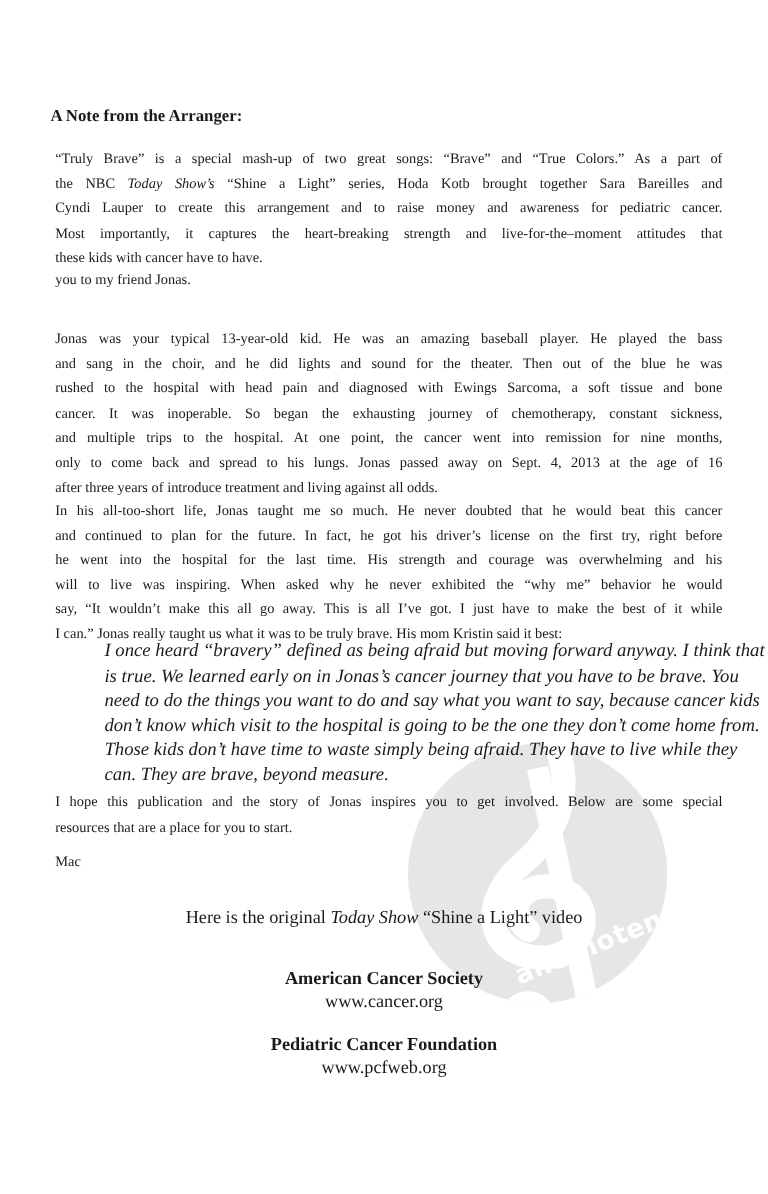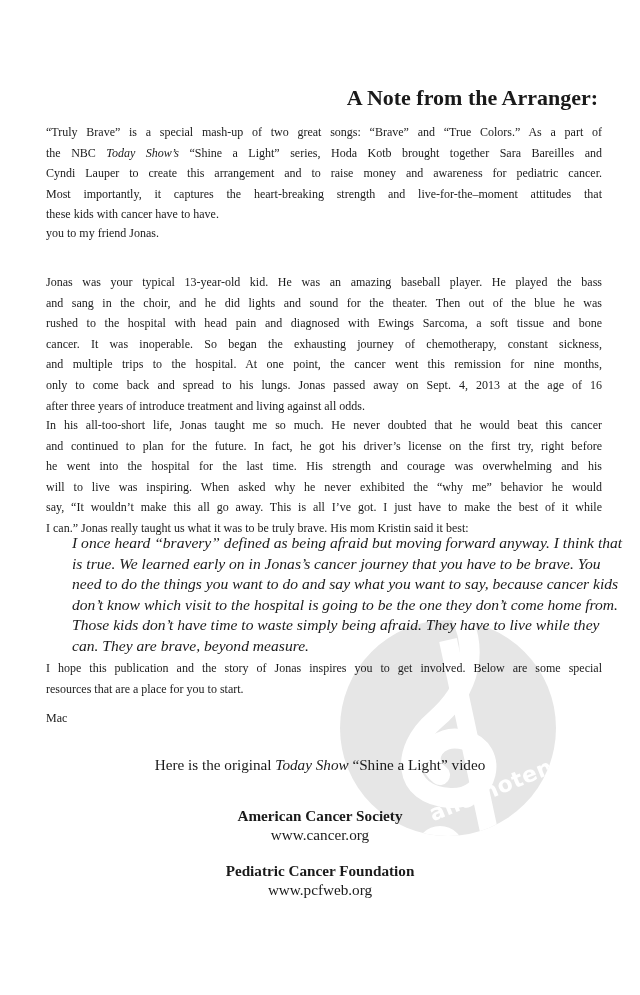--- a/index.html
+++ b/index.html
@@ -48,23 +48,23 @@
     left: 42px;
     top: 0;
     width: 556px;
     z-index: 1;
   }
   .title {
     position: absolute;
     top: 88px;
     left: 0;
     width: 556px;
-    text-align: right;
+    text-align: left;
     font-weight: bold;
-    font-size: 22px;
+    font-size: 14px;
     line-height: 20px;
   }
   .para {
     position: absolute;
     left: 0;
     width: 556px;
     font-size: 12px;
     line-height: 20.6px;
     text-align: justify;
     margin: 4px;
@@ -73,21 +73,21 @@
     display: block;
     text-align: justify;
     text-align-last: justify;
     white-space: nowrap;
   }
   .para .line.last {
     text-align-last: left;
   }
   .quote {
     position: absolute;
-    left: 30px;
+    left: 45px;
     width: 507px;
     font-size: 15.6px;
     line-height: 20.6px;
     font-style: italic;
     margin: 0;
   }
   .quote .line {
     display: block;
     white-space: nowrap;
   }
@@ -136,21 +136,21 @@
 
   <div class="para" style="top:219px;">
     <span class="line last">you to my friend Jonas.</span>
   </div>
 
   <div class="para" style="top:268px;">
     <span class="line">Jonas was your typical 13-year-old kid.  He was an amazing baseball player. He played the bass</span>
     <span class="line">and sang in the choir, and he did lights and sound for the theater. Then out of the blue he was</span>
     <span class="line">rushed to the hospital with head pain and diagnosed with Ewings Sarcoma, a soft tissue and bone</span>
     <span class="line">cancer.  It was inoperable.  So began the exhausting journey of chemotherapy, constant sickness,</span>
-    <span class="line">and multiple trips to the hospital. At one point, the cancer went this remission for nine months,</span>
+    <span class="line">and multiple trips to the hospital. At one point, the cancer went into remission for nine months,</span>
     <span class="line">only to come back and spread to his lungs.  Jonas passed away on Sept. 4, 2013 at the age of 16</span>
     <span class="line last">after three years of introduce treatment and living against all odds.</span>
   </div>
 
   <div class="para" style="top:411px;">
     <span class="line">In his all-too-short life, Jonas taught me so much.  He never doubted that he would beat this cancer</span>
     <span class="line">and continued to plan for the future.  In fact, he got his driver’s license on the first try, right before</span>
     <span class="line">he went into the hospital for the last time. His strength and courage was overwhelming and his</span>
     <span class="line">will to live was inspiring.  When asked why he never exhibited the “why me” behavior he would</span>
     <span class="line">say, “It wouldn’t make this all go away. This is all I’ve got. I just have to make the best of it while</span>

